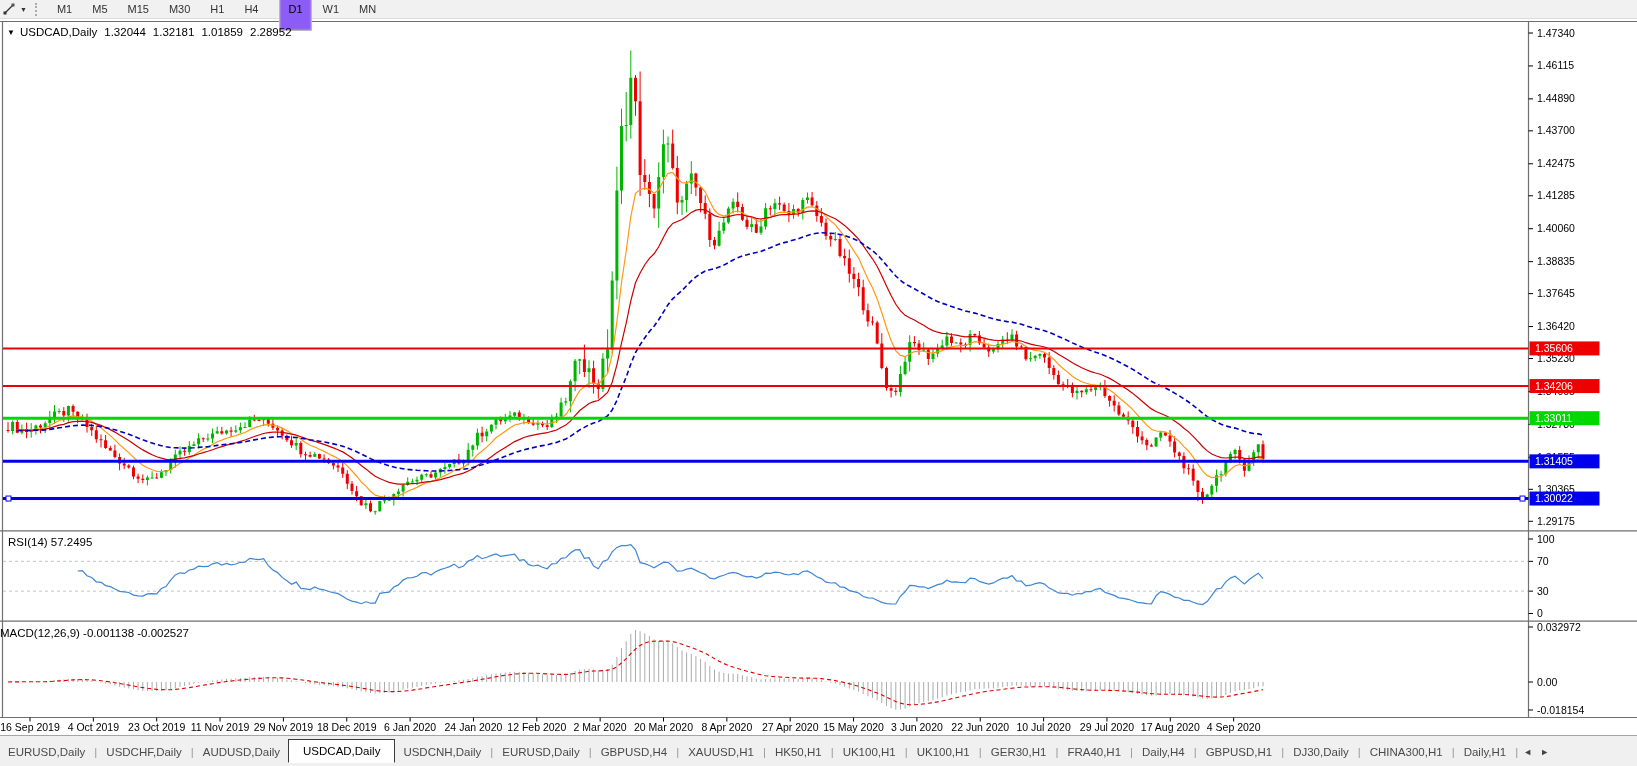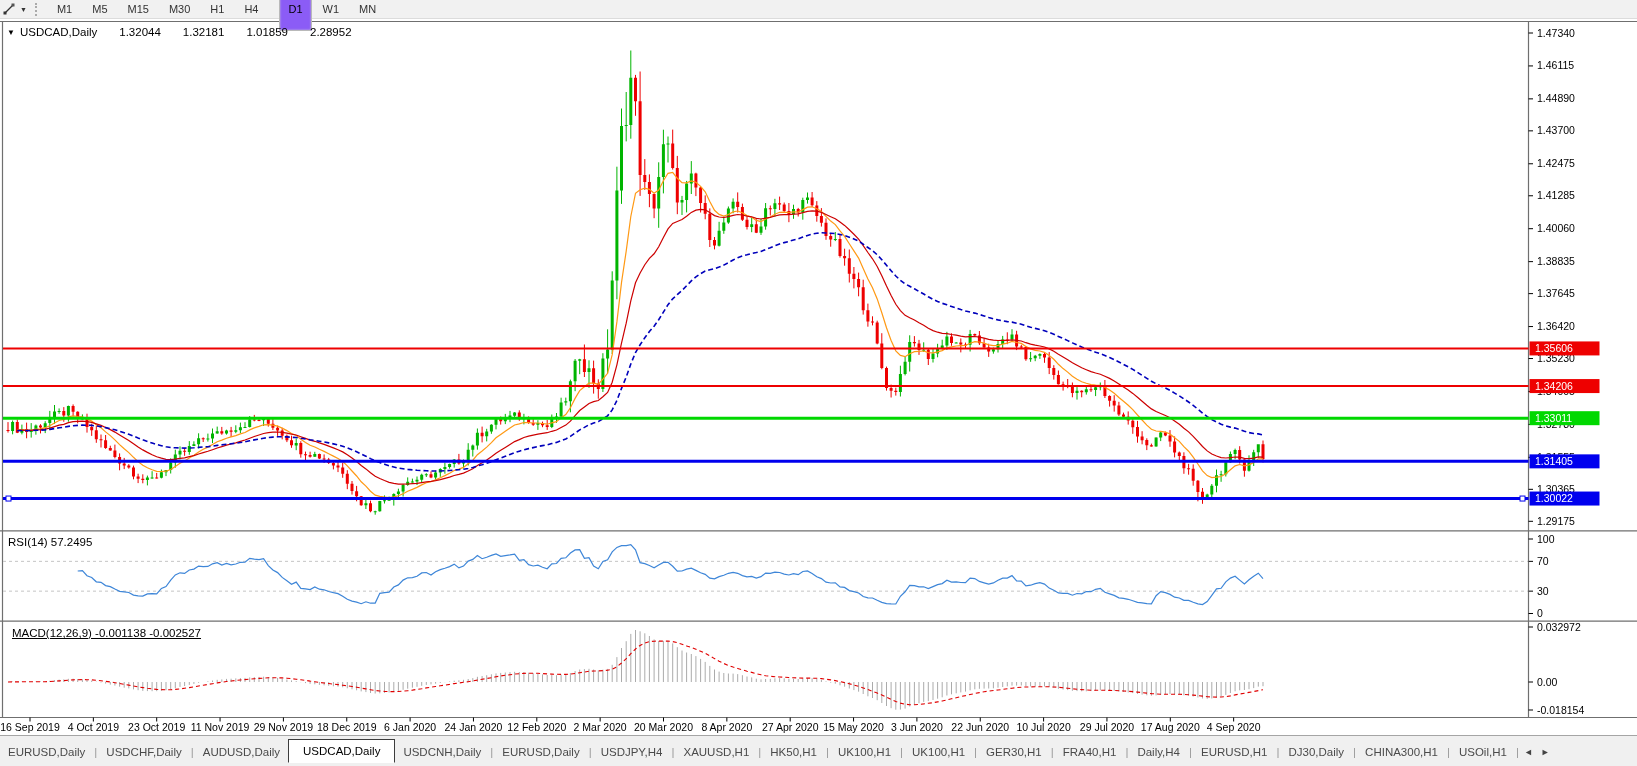--- a/index.html
+++ b/index.html
@@ -16,23 +16,23 @@
   .vsep{width:1px;height:15px;background:#c9c9c9;margin:0 5px;}
   
   #chart-svg{position:absolute;left:0;top:0;}
   text{font-family:"Liberation Sans",sans-serif;}
   .ax{font-size:10.5px;fill:#000;}
   .badge-t{font-size:10.5px;fill:#fff;}
   
   .ovl{position:absolute;font-size:11.5px;color:#000;white-space:nowrap;}
   #title-bar{left:7px;top:26px;}
   #title-bar .tri{font-size:8px;vertical-align:1px;margin-right:5px;}
-  #title-bar span.v{margin-left:22px;}
+  #title-bar span.v{margin-left:7px;}
   #rsi-label{left:8px;top:536px;}
-  #macd-label{left:12px;top:627px;text-decoration:underline;}
+  #macd-label{left:0;top:627px;}
   
   #tabbar{position:absolute;left:0;top:735px;width:1637px;height:31px;background:#f0f0f0;
     border-top:1px solid #a5a5a5;display:flex;align-items:center;font-size:11.5px;color:#4a4a4a;
     white-space:nowrap;overflow:hidden;}
   .tab{padding:4px 8px;cursor:default;}
   .tab.active{background:#ffffff;border:1px solid #3c3c3c;border-bottom:1px solid #ffffff;
     color:#000;padding:5px 14px;margin-top:-2px;}
   .tabsep{color:#9a9a9a;margin:0 1px;}
   .scrollbtn{color:#444;font-size:9px;margin:0 4px;cursor:default;}
 </style>
@@ -205,40 +205,40 @@
       <span class="tab">EURUSD,Daily</span>
       <span class="tabsep">|</span>
       <span class="tab">USDCHF,Daily</span>
       <span class="tabsep">|</span>
       <span class="tab">AUDUSD,Daily</span>
       <span class="tab active">USDCAD,Daily</span>
       <span class="tab">USDCNH,Daily</span>
       <span class="tabsep">|</span>
       <span class="tab">EURUSD,Daily</span>
       <span class="tabsep">|</span>
-      <span class="tab">USDJPY,H4</span>
+      <span class="tab">GBPUSD,H4</span>
       <span class="tabsep">|</span>
       <span class="tab">XAUUSD,H1</span>
       <span class="tabsep">|</span>
       <span class="tab">HK50,H1</span>
       <span class="tabsep">|</span>
       <span class="tab">UK100,H1</span>
       <span class="tabsep">|</span>
       <span class="tab">UK100,H1</span>
       <span class="tabsep">|</span>
       <span class="tab">GER30,H1</span>
       <span class="tabsep">|</span>
       <span class="tab">FRA40,H1</span>
       <span class="tabsep">|</span>
       <span class="tab">Daily,H4</span>
       <span class="tabsep">|</span>
-      <span class="tab">EURUSD,H1</span>
+      <span class="tab">GBPUSD,H1</span>
       <span class="tabsep">|</span>
       <span class="tab">DJ30,Daily</span>
       <span class="tabsep">|</span>
       <span class="tab">CHINA300,H1</span>
       <span class="tabsep">|</span>
-      <span class="tab">USOil,H1</span>
+      <span class="tab">Daily,H1</span>
       <span class="tabsep">|</span>
       <span class="scrollbtn">◄</span>
       <span class="scrollbtn">►</span>
     </div>
 </div>
 
 </body></html>

